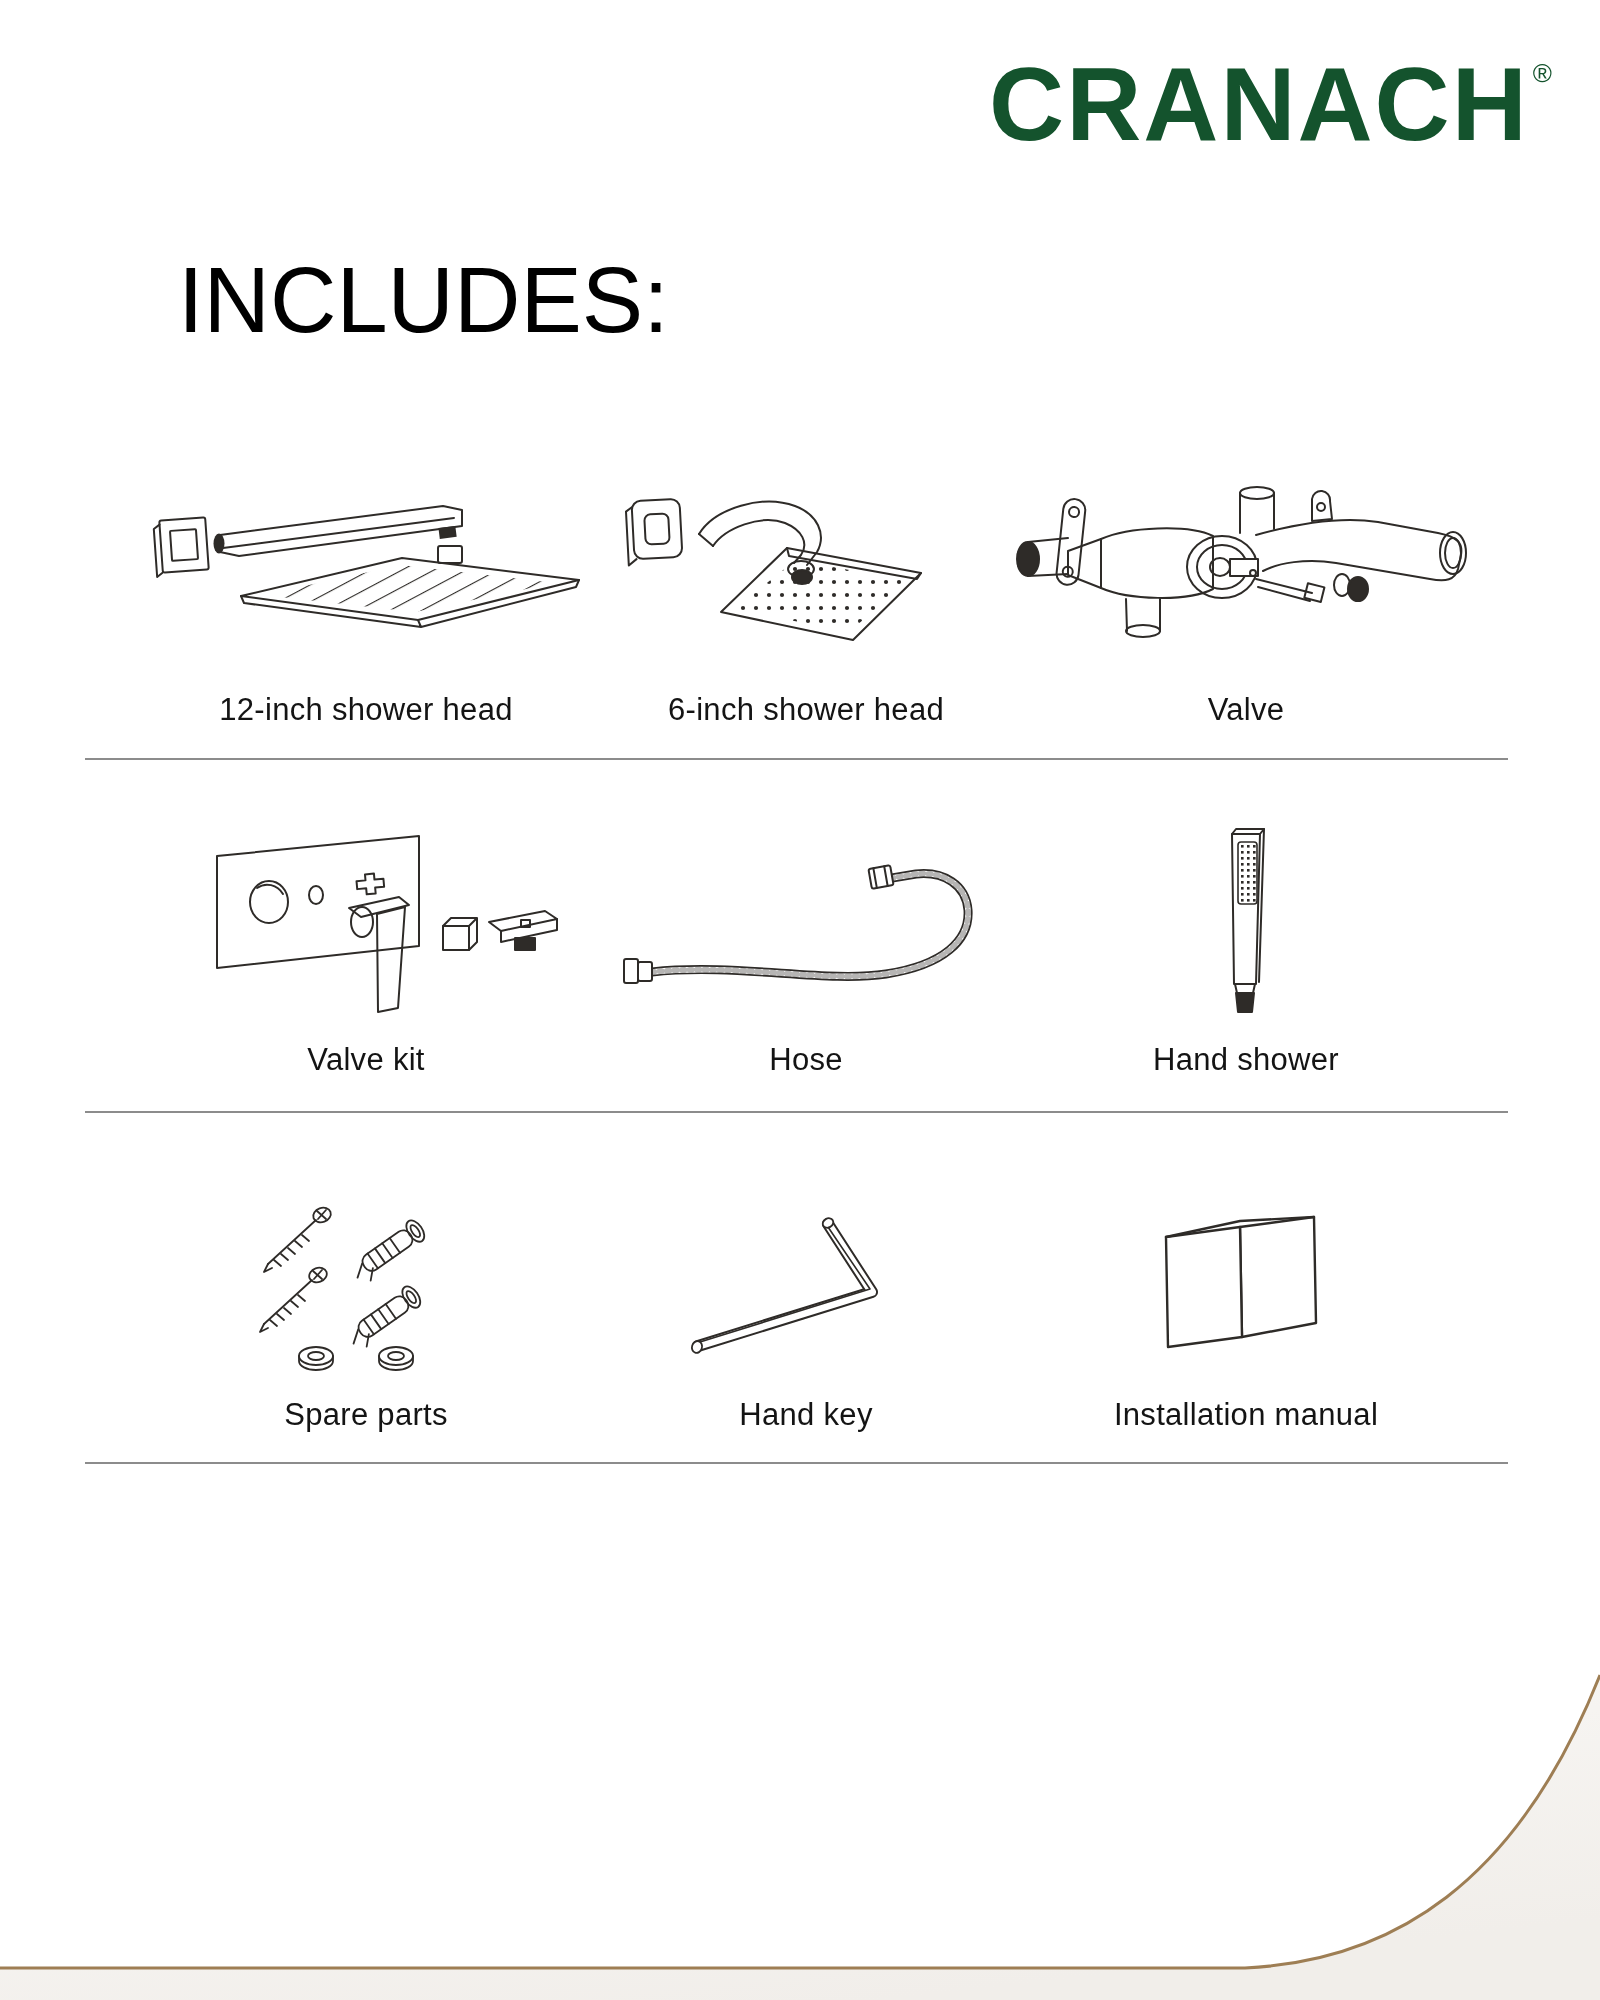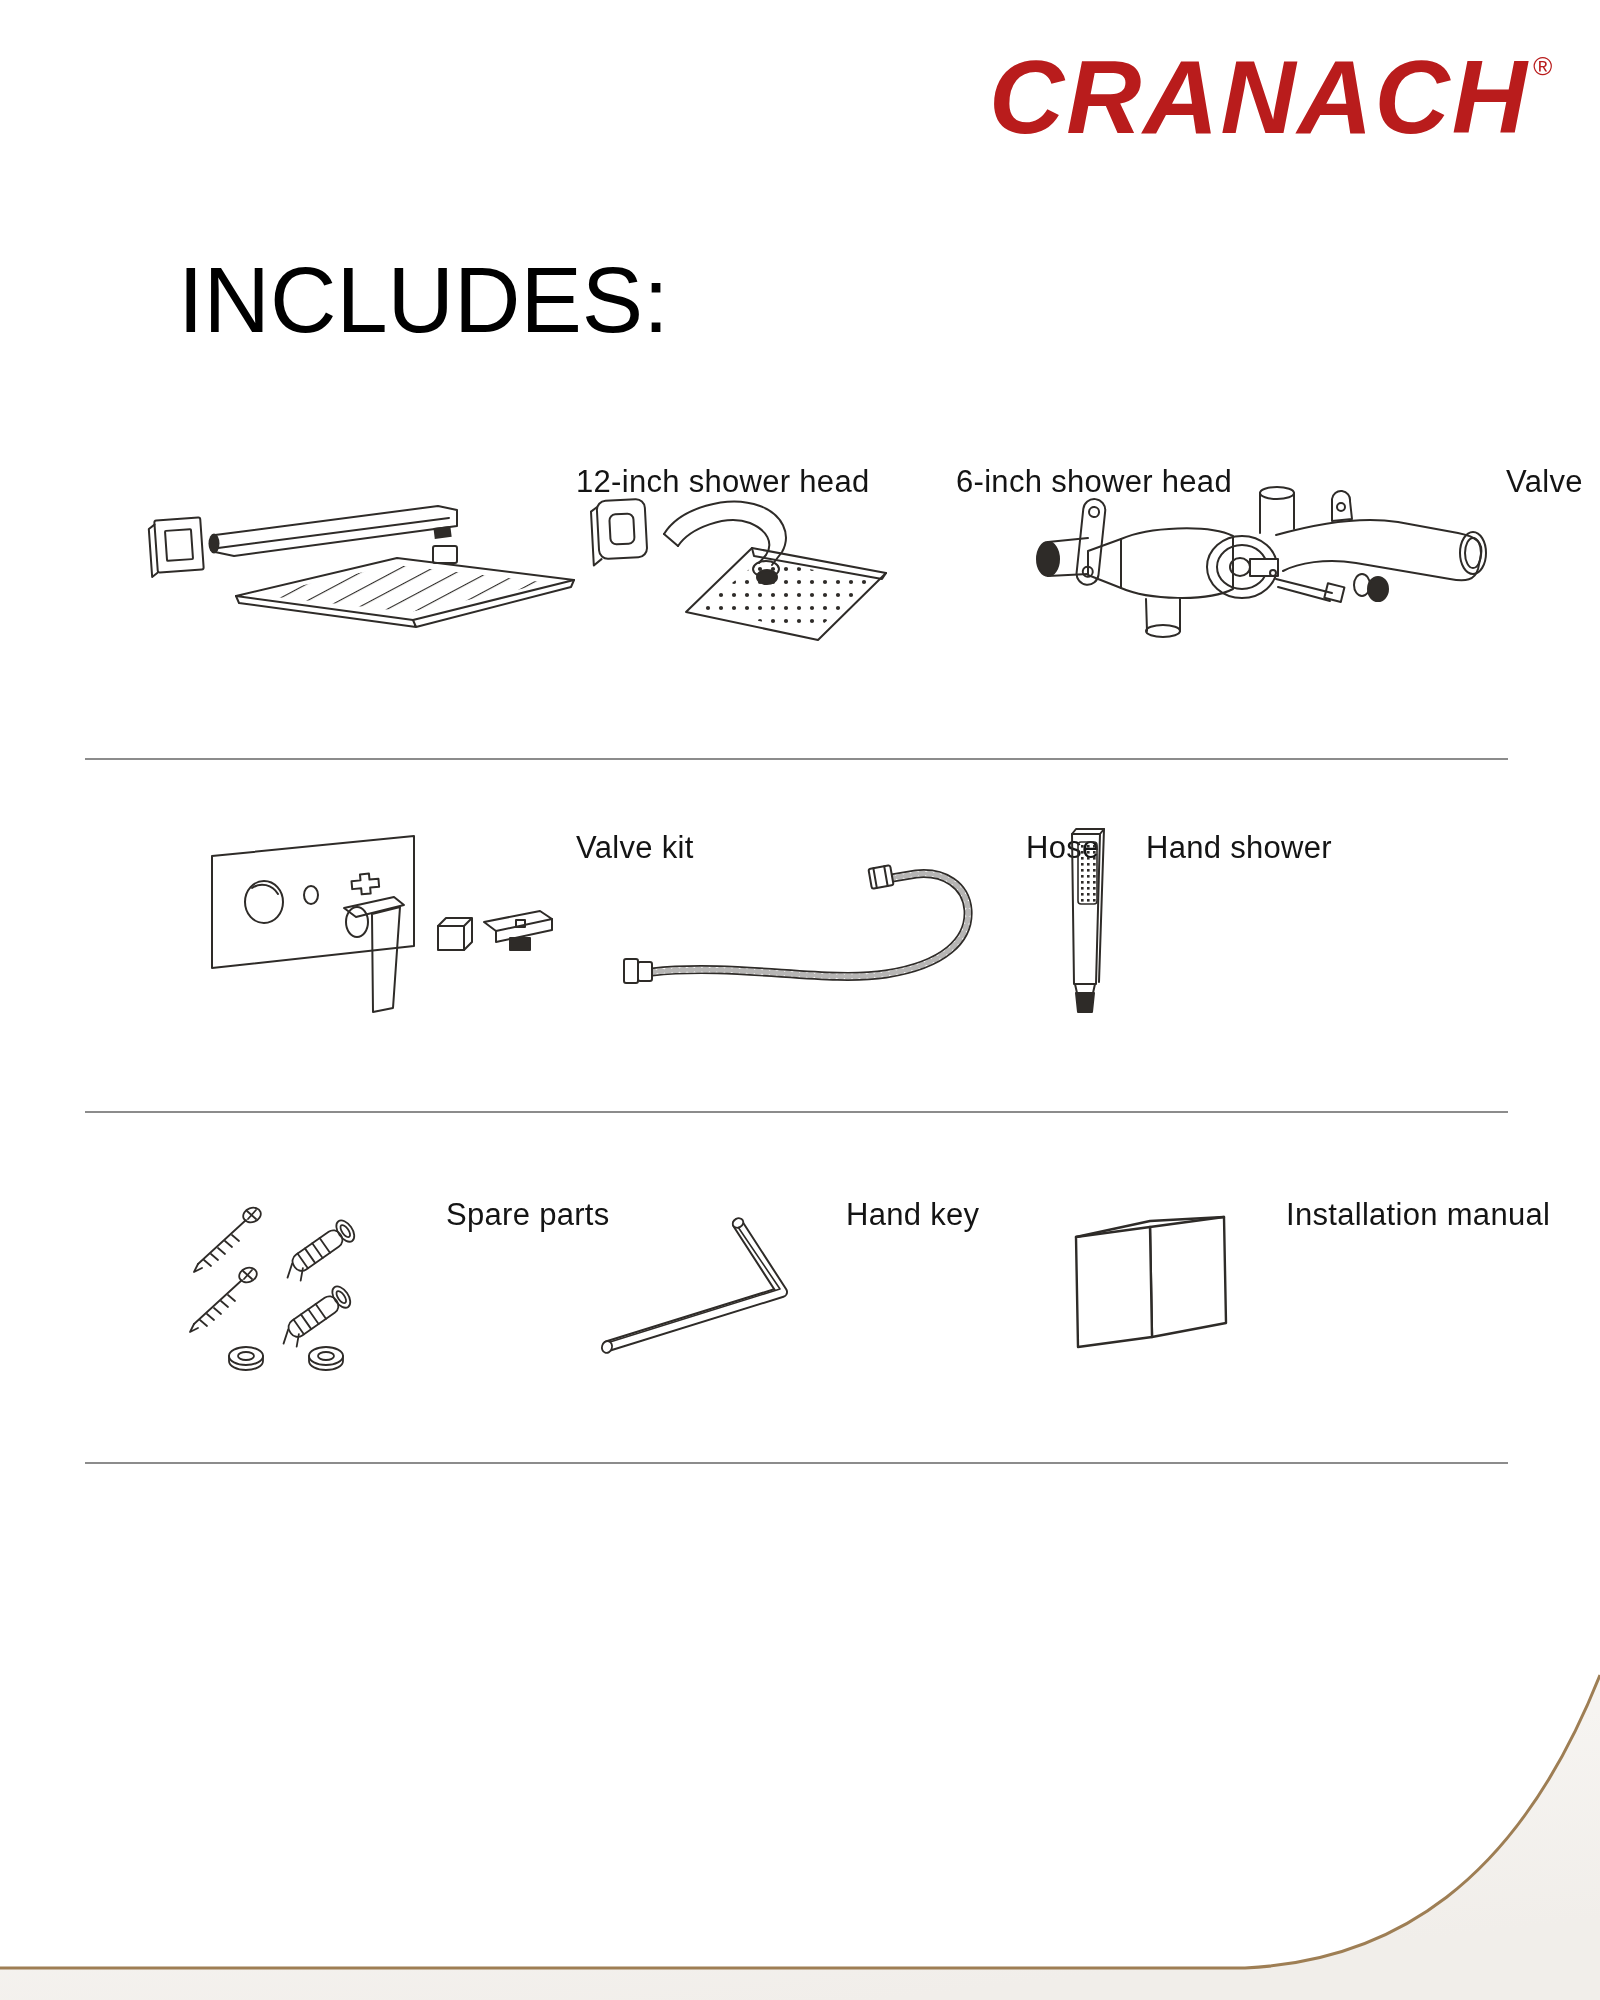--- a/index.html
+++ b/index.html
@@ -2,35 +2,35 @@
 <html><head>
 <meta charset="utf-8">
 <style>
   html,body{margin:0;padding:0;}
   body{
     width:1600px;height:2000px;position:relative;overflow:hidden;
     background:#ffffff;
     font-family:"Liberation Sans", sans-serif;
   }
   .logo{
-    position:absolute;top:45px;right:48px;
+    position:absolute;top:52px;right:48px;
     font-size:104px;font-weight:800;letter-spacing:2px;
-    color:#b91c1c;line-height:1;white-space:nowrap;font-style:italic;
+    color:#14532d;line-height:1;white-space:nowrap;
   }
   .logo sup{font-size:26px;font-weight:400;vertical-align:58px;margin-left:4px;letter-spacing:0;}
   .title{
     position:absolute;left:178px;top:252px;
     font-size:92px;font-weight:200;letter-spacing:0px;
     color:#000000;line-height:1.05;
   }
   .row{position:absolute;left:146px;width:1320px;display:flex;}
   .row-1{top:452px;}
   .row-2{top:818px;}
   .row-3{top:1185px;}
-  .cell{width:440px;display:flex;flex-direction:row;}
+  .cell{width:440px;display:flex;flex-direction:column;align-items:center;}
   .art{display:flex;align-items:center;justify-content:center;}
   .row-1 .art{height:228px;}
   .row-2 .art{height:212px;}
   .row-3 .art{height:200px;}
   .item-label{
     margin-top:12px;font-size:31px;color:#141414;letter-spacing:.3px;
     font-weight:400;text-align:center;white-space:nowrap;
   }
   .divider{position:absolute;left:85px;width:1423px;height:2px;background:#8c8c8c;}
   .div-1{top:758px;}

